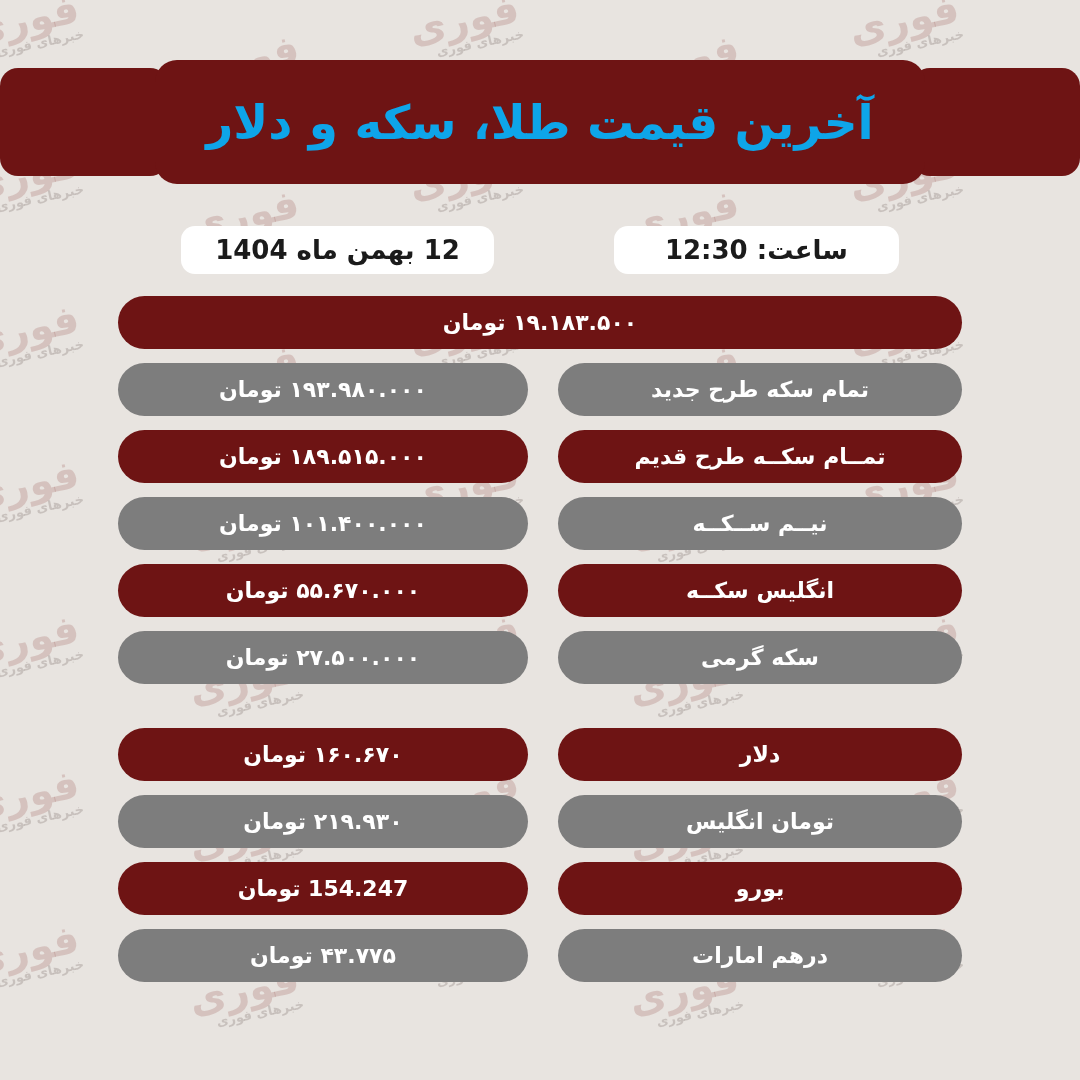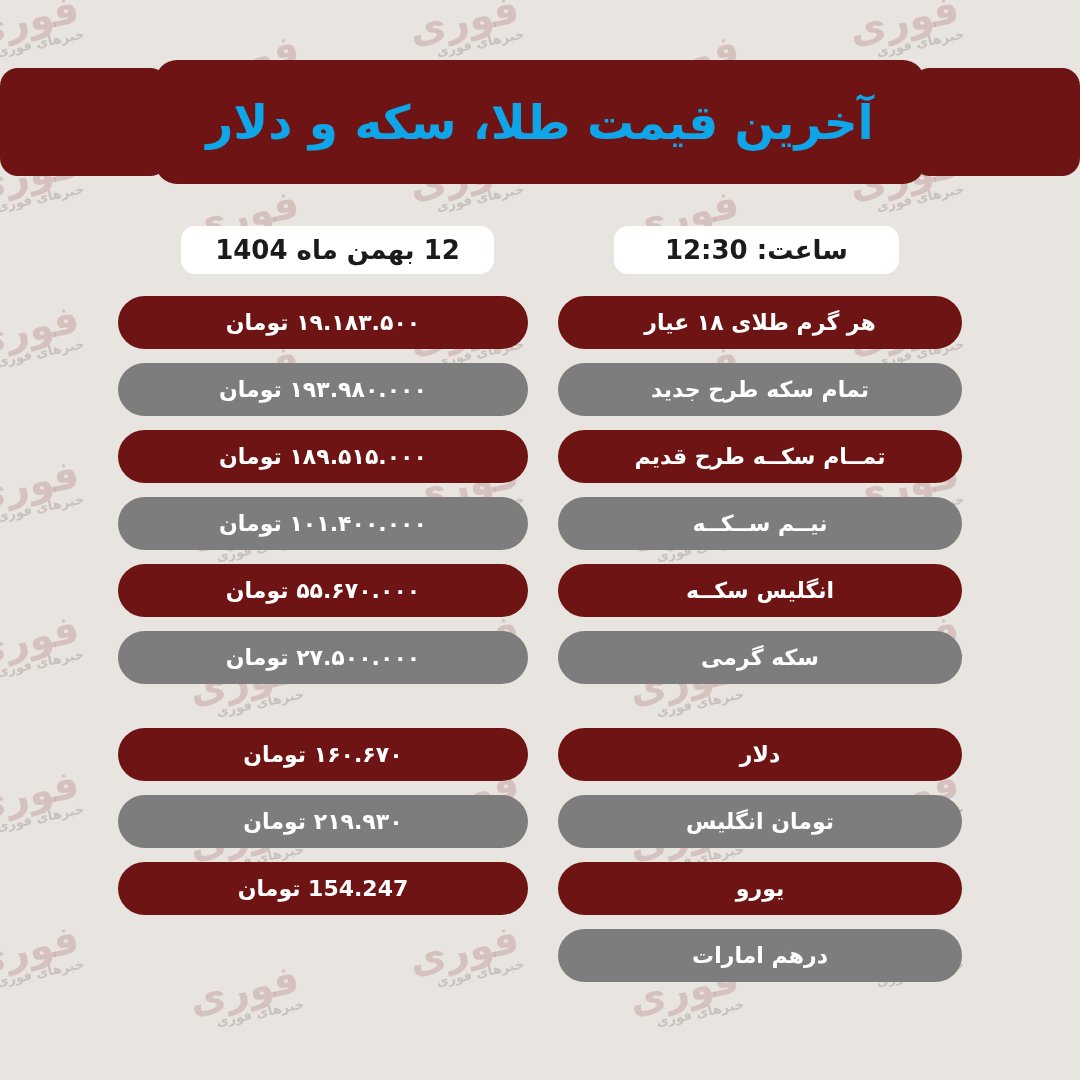--- a/index.html
+++ b/index.html
@@ -278,21 +278,20 @@
     </div>
   </div>
 
   <div class="meta-row">
     <div class="meta-pill">12 بهمن ماه 1404</div>
     <div class="meta-pill">ساعت: 12:30</div>
   </div>
 
   <div class="group first" id="group-0">
       <div class="row">
-        <div class="cell label dark">هر گرم طلای ۱۸ عیار</div>
         <div class="cell value dark">۱۹.۱۸۳.۵۰۰ تومان</div>
       </div>
       <div class="row">
         <div class="cell label grey">تمام سکه طرح جدید</div>
         <div class="cell value grey">۱۹۳.۹۸۰.۰۰۰ تومان</div>
       </div>
       <div class="row">
         <div class="cell label dark">تمــام سکــه طرح قدیم</div>
         <div class="cell value dark">۱۸۹.۵۱۵.۰۰۰ تومان</div>
       </div>
@@ -317,16 +316,17 @@
       <div class="row">
         <div class="cell label grey">تومان انگلیس</div>
         <div class="cell value grey">۲۱۹.۹۳۰ تومان</div>
       </div>
       <div class="row">
         <div class="cell label dark">یورو</div>
         <div class="cell value dark">154.247 تومان</div>
       </div>
       <div class="row">
         <div class="cell label grey">درهم امارات</div>
+        <div class="cell value grey">۴۳.۷۷۵ تومان</div>
       </div>
     </div>
 
 </div>
 
 </body></html>

